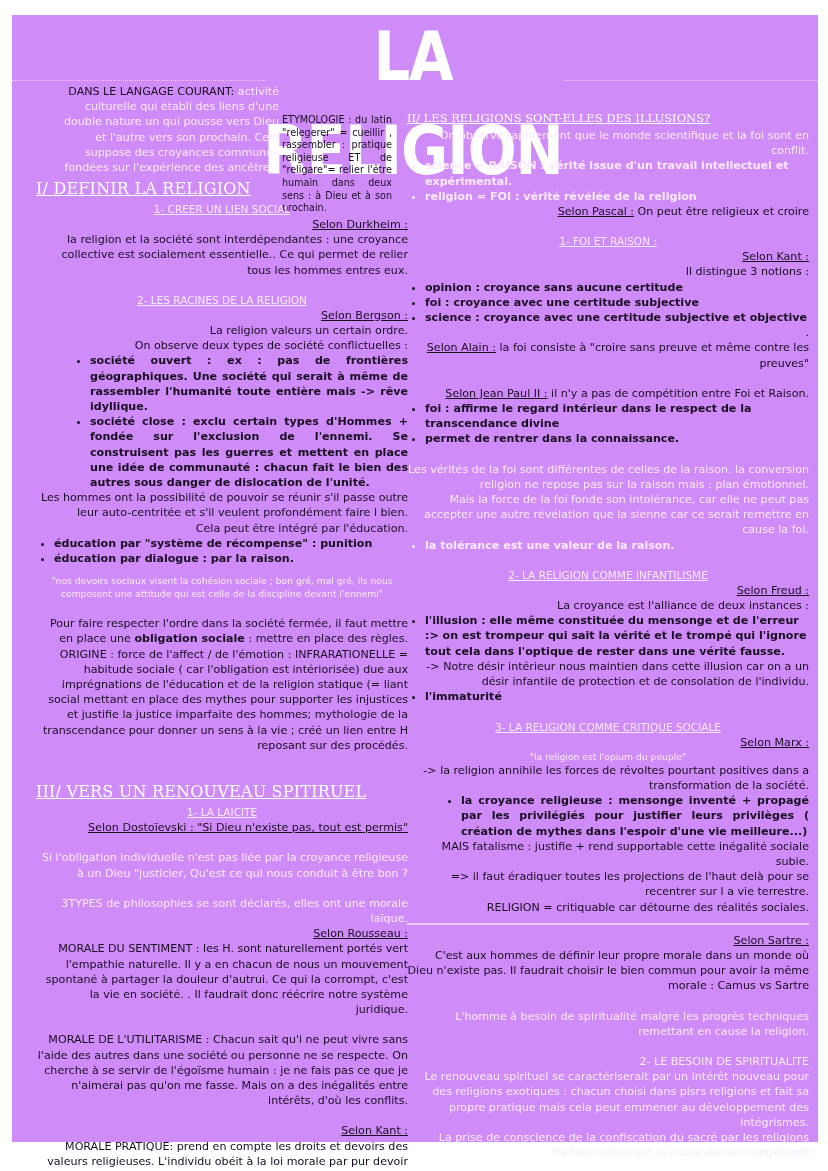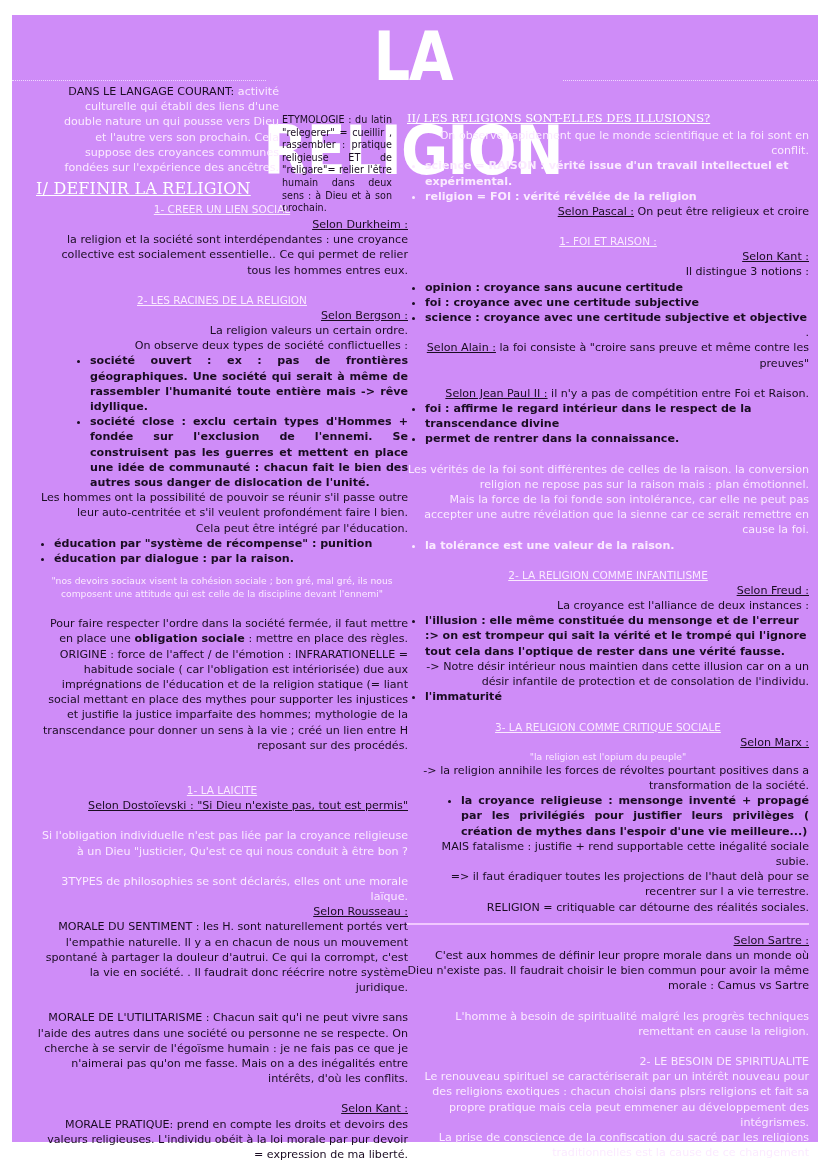--- a/index.html
+++ b/index.html
@@ -63,20 +63,21 @@
   <p>Cela peut être intégré par l'éducation.</p>
   <ul>
     <li>éducation par "système de récompense" : punition</li>
     <li>éducation par dialogue : par la raison.</li>
   </ul>
   <div class="quote" style="margin-top:8px;">"nos devoirs sociaux visent la cohésion sociale ; bon gré, mal gré, ils nous composent une attitude qui est celle de la discipline devant l'ennemi"</div>
   <div class="gap" style="height:16px;"></div>
   <p class="just"><span>Pour faire respecter l'ordre dans la société fermée, il faut mettre en place une </span><b>obligation sociale</b><span> : mettre en place des règles.</span></p>
   <p class="just">ORIGINE : force de l'affect / de l'émotion : INFRARATIONELLE = habitude sociale ( car l'obligation est intériorisée) due aux imprégnations de l'éducation et de la religion statique (= liant social mettant en place des mythes pour supporter les injustices et justifie la justice imparfaite des hommes; mythologie de la transcendance pour donner un sens à la vie ; créé un lien entre H reposant sur des procédés.</p>
   <div class="gap" style="height:28px;"></div>
+  <div class="h1">III/ VERS UN RENOUVEAU SPITIRUEL</div>
   <div class="h2" style="margin-top:2px;">1- LA LAICITE</div>
   <p class="u">Selon Dostoïevski : "Si Dieu n'existe pas, tout est permis"</p>
   <div class="gap"></div>
   <p class="white just">Si l'obligation individuelle n'est pas liée par la croyance religieuse à un Dieu "justicier, Qu'est ce qui nous conduit à être bon ?</p>
   <div class="gap"></div>
   <p class="white">3TYPES de philosophies se sont déclarés, elles ont une morale laïque.</p>
   <p class="u">Selon Rousseau :</p>
   <p class="just">MORALE DU SENTIMENT : les H. sont naturellement portés vert l'empathie naturelle. Il y a en chacun de nous un mouvement spontané à partager la douleur d'autrui. Ce qui la corrompt, c'est la vie en société. . Il faudrait donc réécrire notre système juridique.</p>
   <div class="gap"></div>
   <p class="just">MORALE DE L'UTILITARISME : Chacun sait qu'i ne peut vivre sans l'aide des autres dans une société ou personne ne se respecte. On cherche à se servir de l'égoïsme humain : je ne fais pas ce que je n'aimerai pas qu'on me fasse. Mais on a des inégalités entre intérêts, d'où les conflits.</p>

